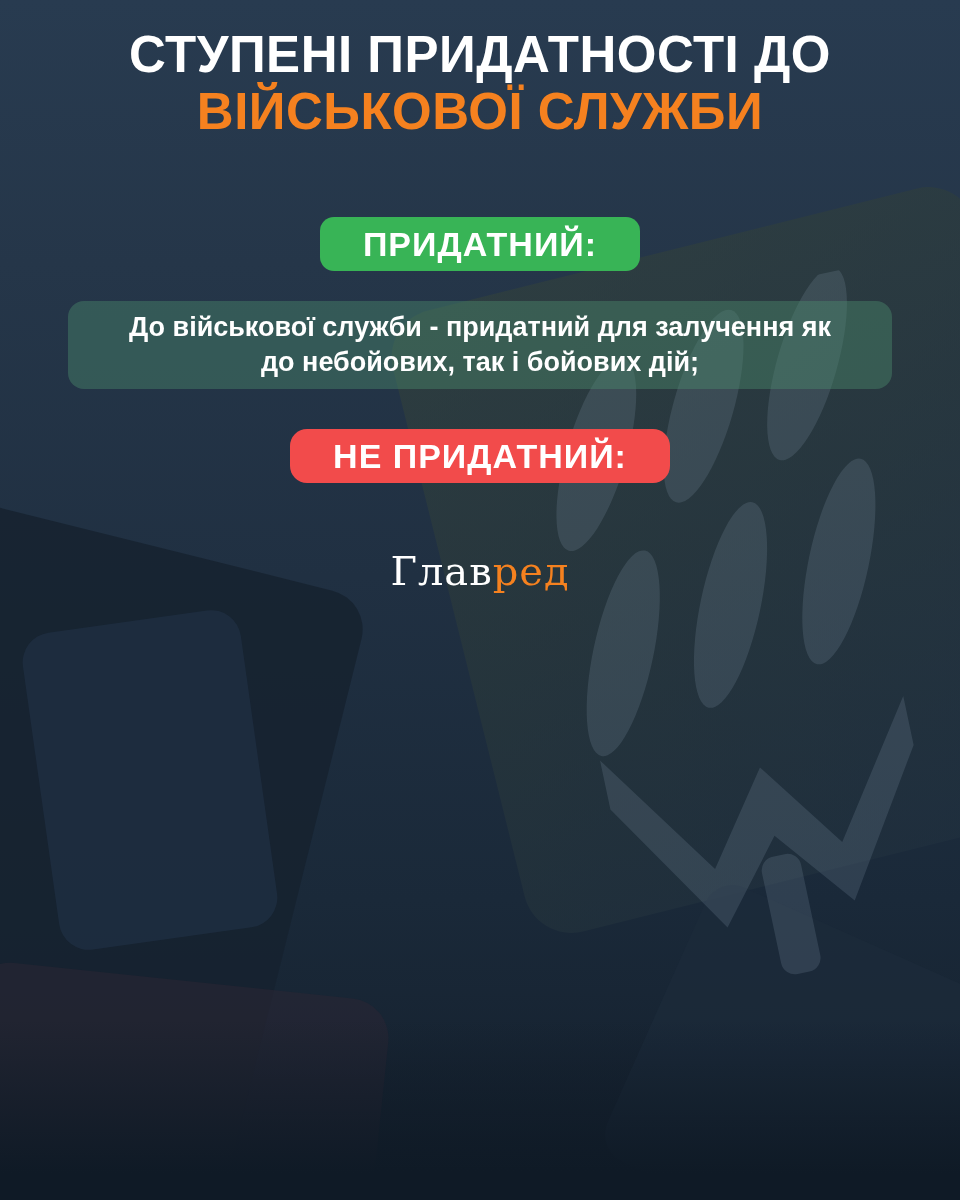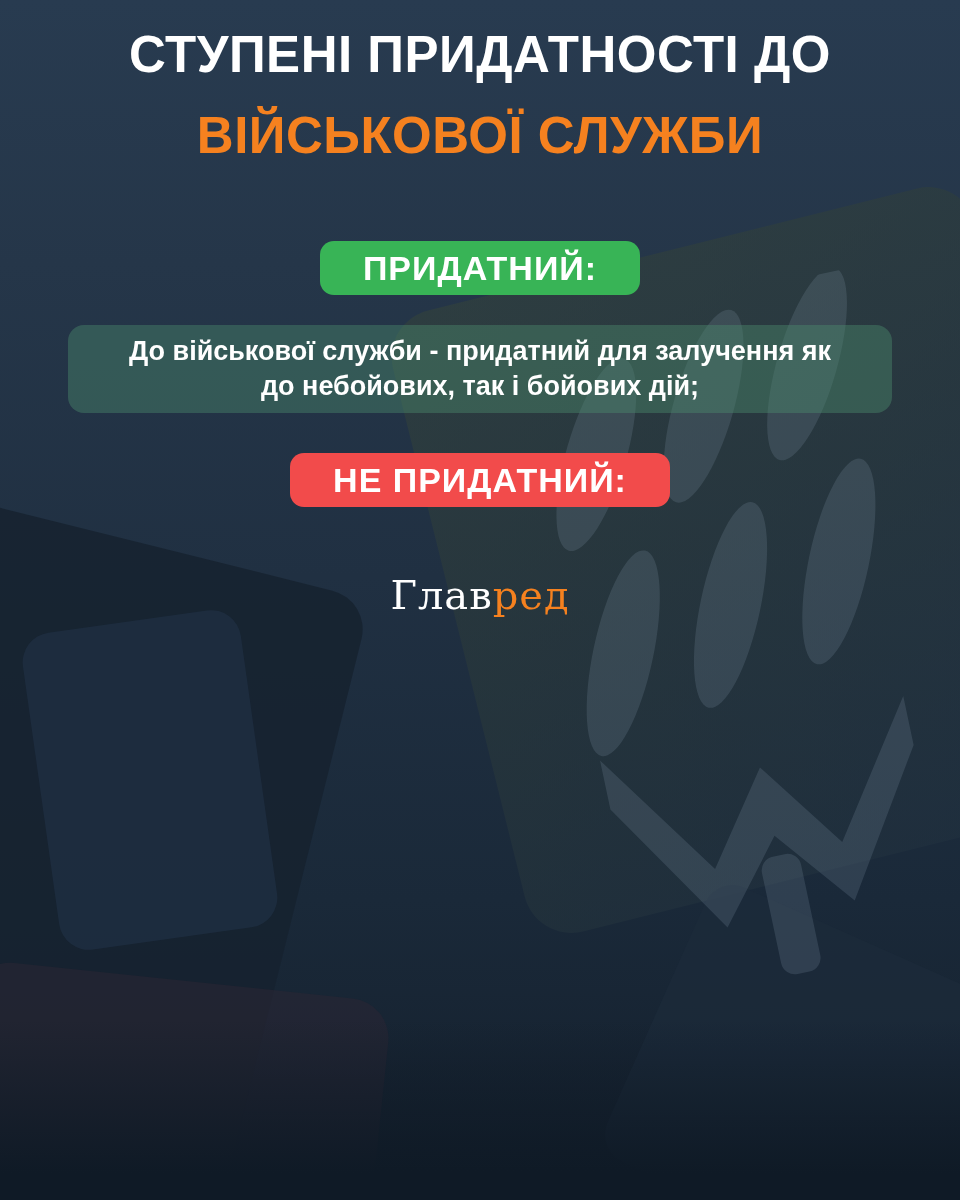--- a/index.html
+++ b/index.html
@@ -33,27 +33,27 @@
   }
   .bg .bottom-shade{
     position:absolute;left:0;right:0;bottom:0;height:180px;
     background:linear-gradient(180deg,rgba(13,21,30,0) 0%,#0f1a26 85%);
   }
   .bg svg.trident{position:absolute;right:10px;top:300px;transform:rotate(-12deg);opacity:.9;}
   
   .content{position:relative;z-index:1;width:100%;height:100%;text-align:center;}
   .title{padding-top:26px;line-height:57px;font-weight:bold;font-size:51px;letter-spacing:.5px;}
   .title .t1{display:block;color:#ffffff;}
-  .title .t2{display:block;color:var(--accent-orange,#f5811f);margin-top:24px;}
+  .title .t2{display:block;color:var(--accent-orange,#f5811f);}
   .badge{
     display:inline-block;color:#fff;font-weight:bold;font-size:34px;line-height:40px;
     padding:7px 43px;border-radius:14px;letter-spacing:1px;
   }
   .badge.green{background:var(--badge-green,#38b456);margin-top:77px;}
-  .badge.red{background:var(--badge-red,#f24b4b);margin-top:40px;}
+  .badge.red{background:var(--badge-red,#f24b4b);margin-top:40px;border-radius:17px;}
   .items{width:824px;margin:0 auto;}
   .item{
     display:flex;align-items:center;justify-content:center;
     box-sizing:border-box;min-height:75px;padding:9px 42px;border-radius:16px;
     color:#fff;font-weight:bold;font-size:27px;line-height:35px;text-align:center;
   }
   .items.fit .item{background:var(--fit-box,rgba(77,141,110,.42));}
   .items.unfit .item{background:var(--unfit-box,rgba(164,92,104,.30));}
   .items .item + .item{margin-top:12px;}
   .items.fit{margin-top:30px;}

